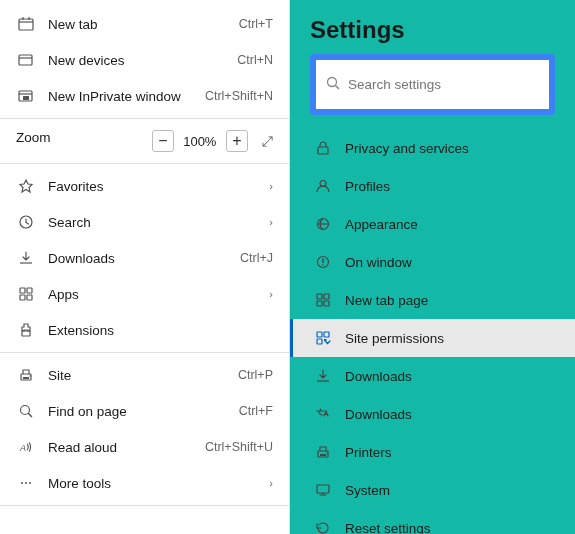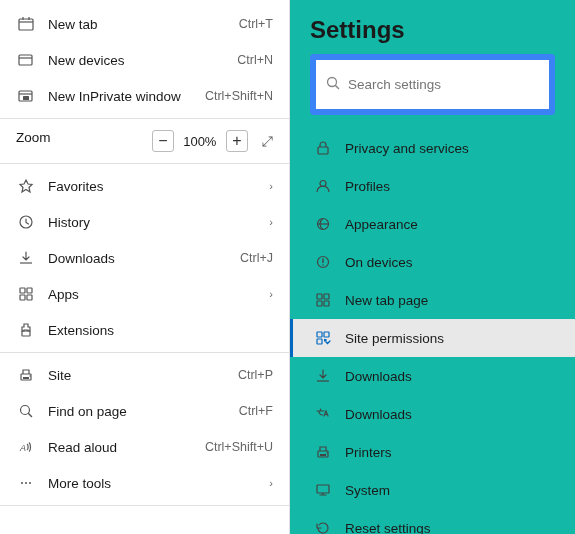--- a/index.html
+++ b/index.html
@@ -247,21 +247,21 @@
     <span class="chevron">›</span>
   </div>
 
   <div class="menu-item">
     <span class="icon">
       <svg width="16" height="16" viewBox="0 0 16 16" fill="none">
           <circle cx="8" cy="8" r="6" stroke="#555" stroke-width="1.2" fill="none"></circle>
           <path d="M8 5v3.5l2.5 1.5" stroke="#555" stroke-width="1.2" stroke-linecap="round"></path>
         </svg>
     </span>
-    <span class="label">History</span>
+    <span class="label">Search</span>
     <span class="chevron">›</span>
   </div>
 
   <div class="menu-item">
     <span class="icon">
       <svg width="16" height="16" viewBox="0 0 16 16" fill="none">
           <path d="M8 2v8M5 7l3 3 3-3" stroke="#555" stroke-width="1.2" stroke-linecap="round"></path>
           <path d="M2 13h12" stroke="#555" stroke-width="1.2"></path>
         </svg>
     </span>
@@ -395,21 +395,21 @@
     </div>
 
     <div class="nav-item">
       <span class="nav-icon">
         <svg width="16" height="16" viewBox="0 0 16 16" fill="none">
             <circle cx="8" cy="8" r="5.5" stroke="#444" stroke-width="1.2" fill="none"></circle>
             <path d="M8 5v3.5" stroke="#444" stroke-width="1.5" stroke-linecap="round"></path>
             <circle cx="8" cy="11" r="0.8" fill="#444"></circle>
           </svg>
       </span>
-      <span class="nav-label">On devices</span>
+      <span class="nav-label">On window</span>
     </div>
 
     <div class="nav-item">
       <span class="nav-icon">
         <svg width="16" height="16" viewBox="0 0 16 16" fill="none">
             <rect x="2" y="2" width="5" height="5" rx="0.5" stroke="#444" stroke-width="1.2" fill="none"></rect>
             <rect x="9" y="2" width="5" height="5" rx="0.5" stroke="#444" stroke-width="1.2" fill="none"></rect>
             <rect x="2" y="9" width="5" height="5" rx="0.5" stroke="#444" stroke-width="1.2" fill="none"></rect>
             <rect x="9" y="9" width="5" height="5" rx="0.5" stroke="#444" stroke-width="1.2" fill="none"></rect>
           </svg>

